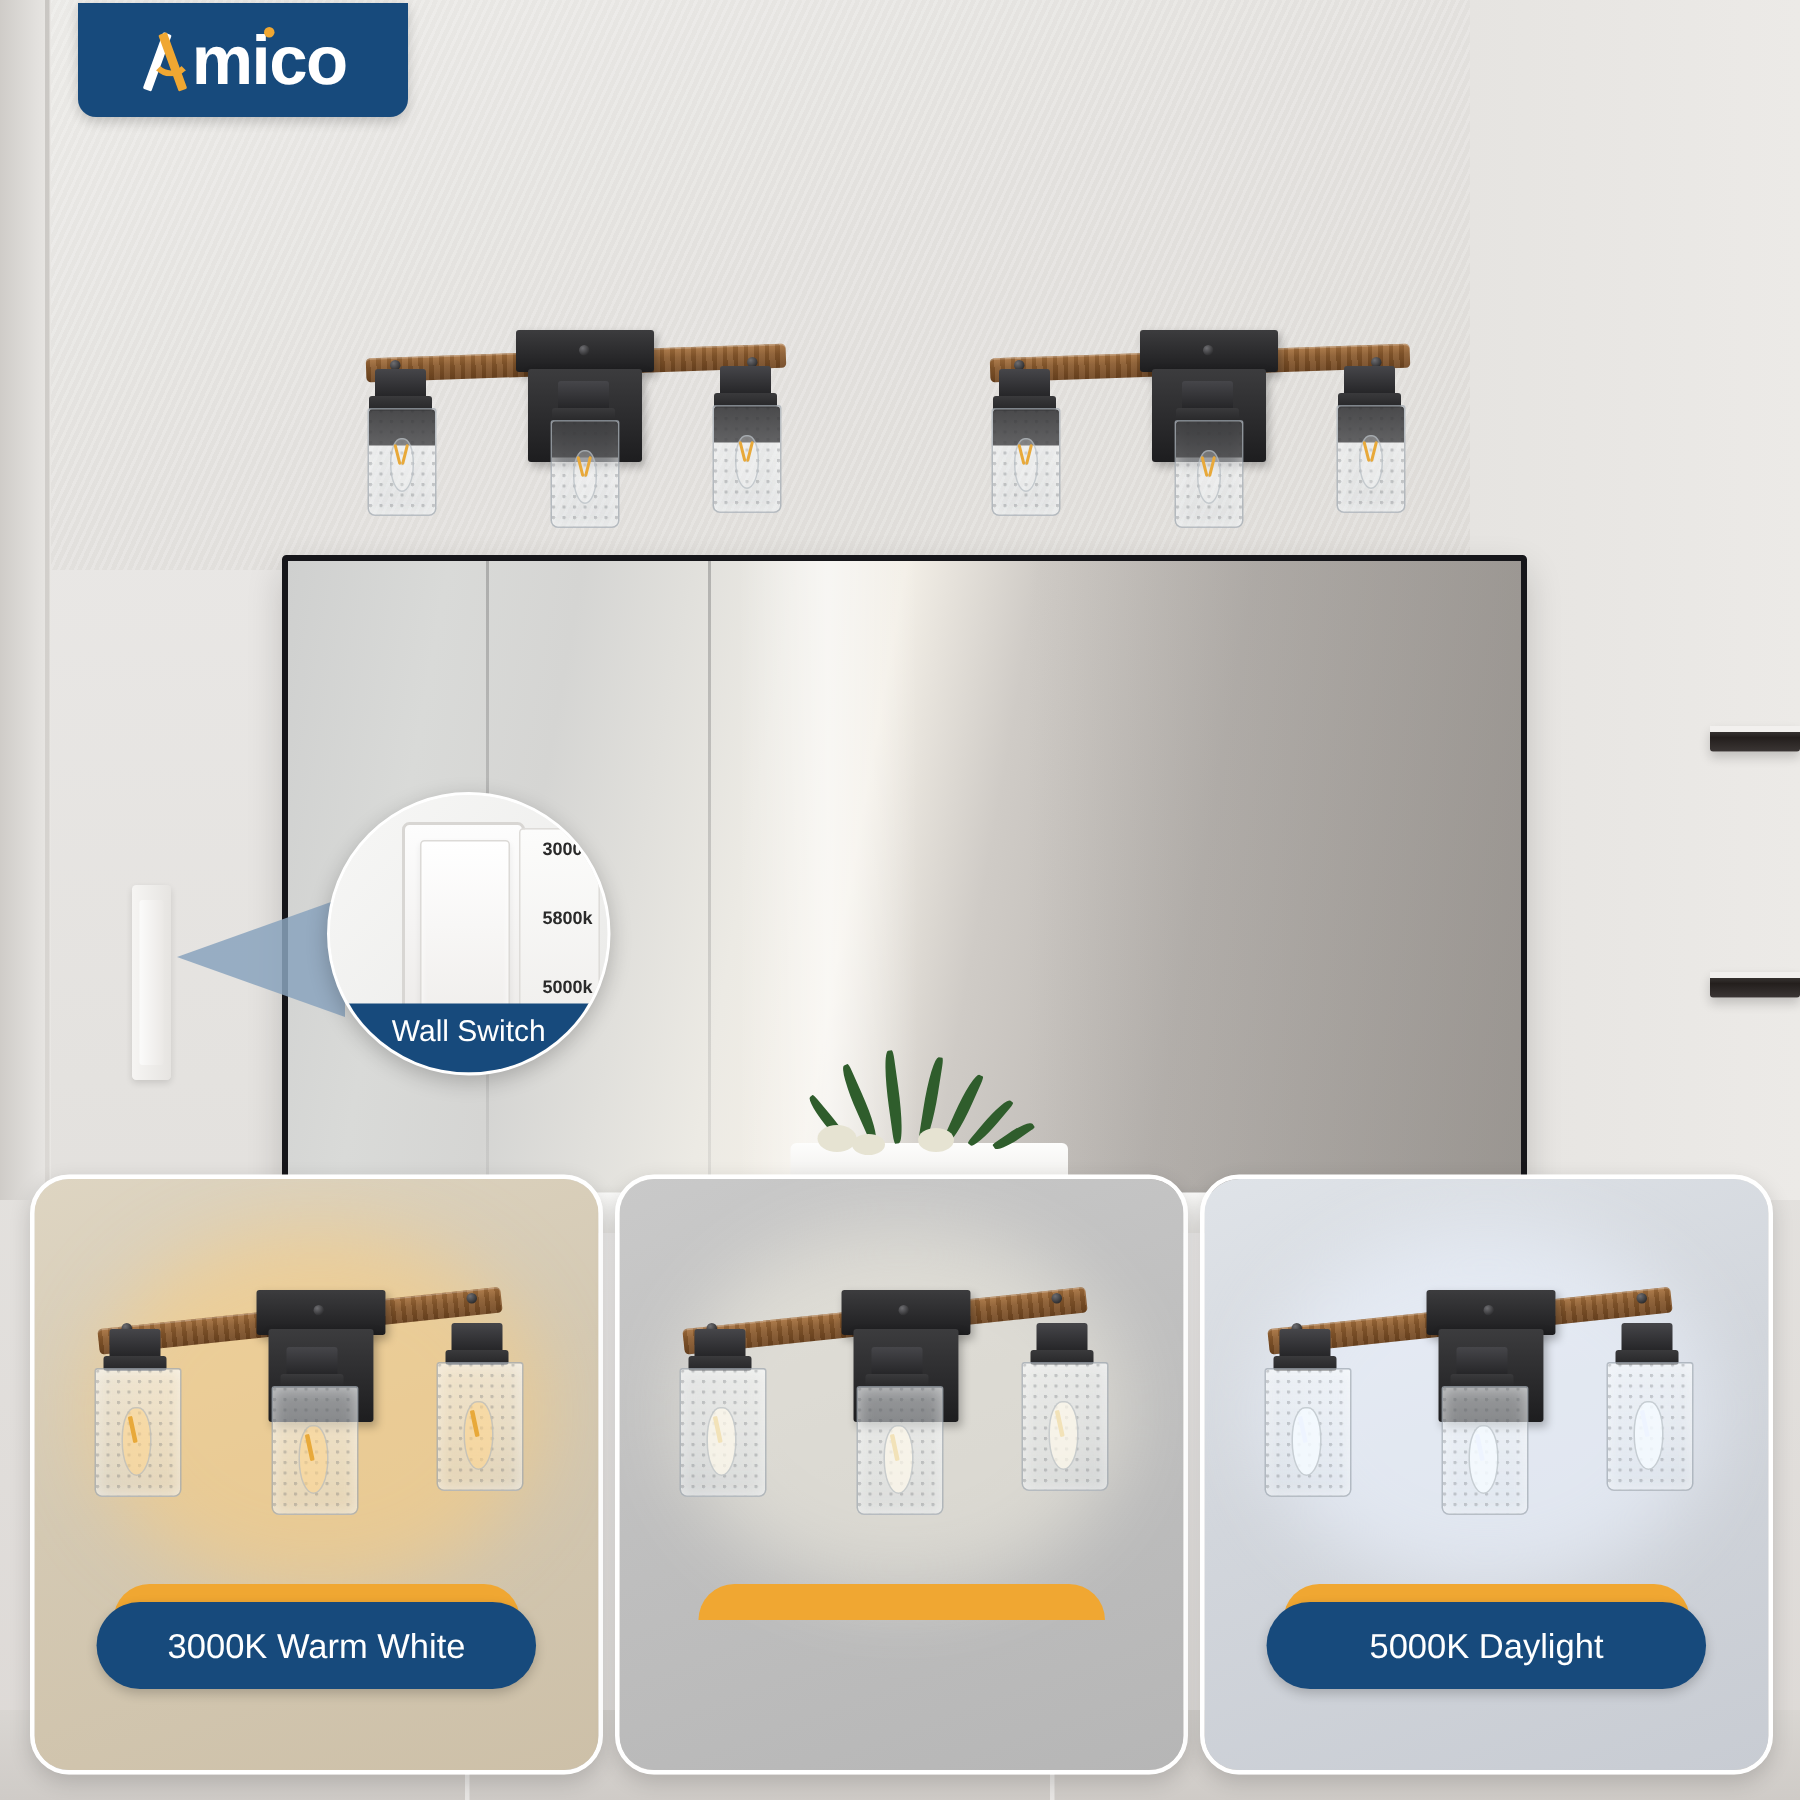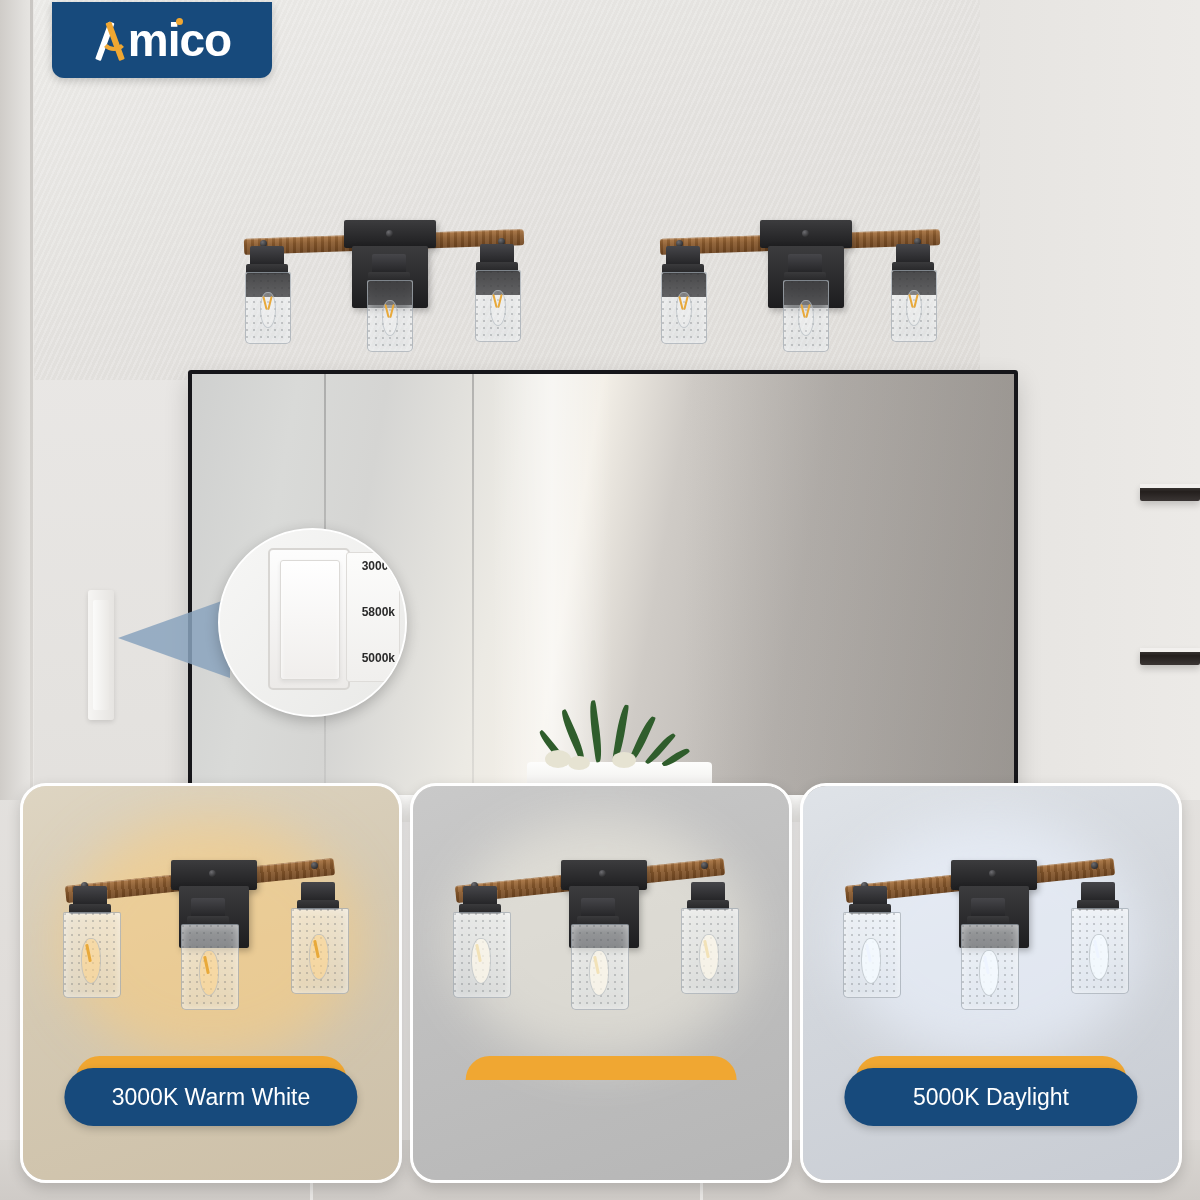--- a/index.html
+++ b/index.html
@@ -298,20 +298,23 @@
 
   <div class="callout">
     <div class="co-bg"></div>
     <div class="co-plate">
       <div class="co-rocker"></div>
     </div>
     <div class="co-marks">
       <span class="co-label" style="top:6px">3000k</span>
       <span class="co-label" style="top:52px">5800k</span>
       <span class="co-label" style="top:98px">5000k</span>
+    </div>
+    <div class="co-band">
+      <span>Wall Switch</span>
     </div>
   </div>
 
   <div class="panels">
 
     <div class="panel p1">
       <div class="p-bg"></div>
       <div class="p-glow"></div>
       <div class="p-fixture">
         <div class="fx-wood" style="left:42px;top:86px;width:270px;height:17px;transform:rotate(-6deg)"></div>

